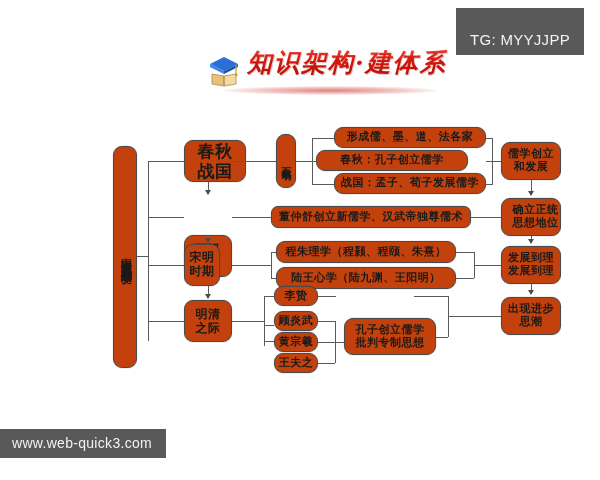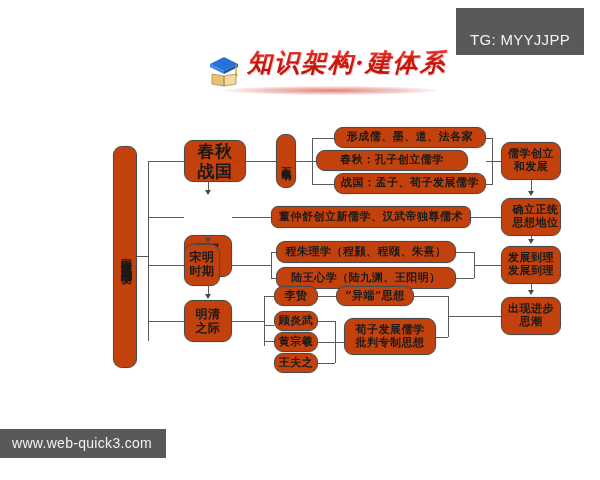--- a/index.html
+++ b/index.html
@@ -218,30 +218,29 @@
   <div class="ln h" style="left:264px; top:296px; width:10px;"></div>
   <div class="ln h" style="left:264px; top:325px; width:10px;"></div>
   <div class="ln h" style="left:264px; top:341px; width:10px;"></div>
 
   <div class="node" style="left:274px; top:286px; width:44px; height:20px; font-size:11px;">李贽</div>
   <div class="node" style="left:274px; top:311px; width:44px; height:20px; font-size:11px;">顾炎武</div>
   <div class="node" style="left:274px; top:332px; width:44px; height:20px; font-size:11px;">黄宗羲</div>
   <div class="node" style="left:274px; top:353px; width:44px; height:20px; font-size:11px;">王夫之</div>
 
   <div class="ln h" style="left:318px; top:296px; width:18px;"></div>
-  <div class="node" style="left:336px; top:286px; width:78px; height:20px; font-size:11px;">“异端”思想</div>
 
   <div class="ln h" style="left:318px; top:321px; width:17px;"></div>
   <div class="ln h" style="left:318px; top:342px; width:17px;"></div>
   <div class="ln h" style="left:318px; top:363px; width:17px;"></div>
   <div class="ln v" style="left:335px; top:321px; height:42px;"></div>
   <div class="ln h" style="left:335px; top:342px; width:9px;"></div>
 
   <div class="node" style="left:344px; top:318px; width:92px; height:37px; font-size:11px; flex-direction:column;">
-    <span>荀子发展儒学</span>
+    <span>孔子创立儒学</span>
     <span>批判专制思想</span>
   </div>
 
   <div class="ln h" style="left:414px; top:296px; width:34px;"></div>
   <div class="ln h" style="left:436px; top:337px; width:12px;"></div>
   <div class="ln v" style="left:448px; top:296px; height:41px;"></div>
   <div class="ln h" style="left:448px; top:316px; width:53px;"></div>
 
   <div class="node" style="left:501px; top:142px; width:60px; height:38px; font-size:11px; flex-direction:column;">
     <span>儒学创立</span>

